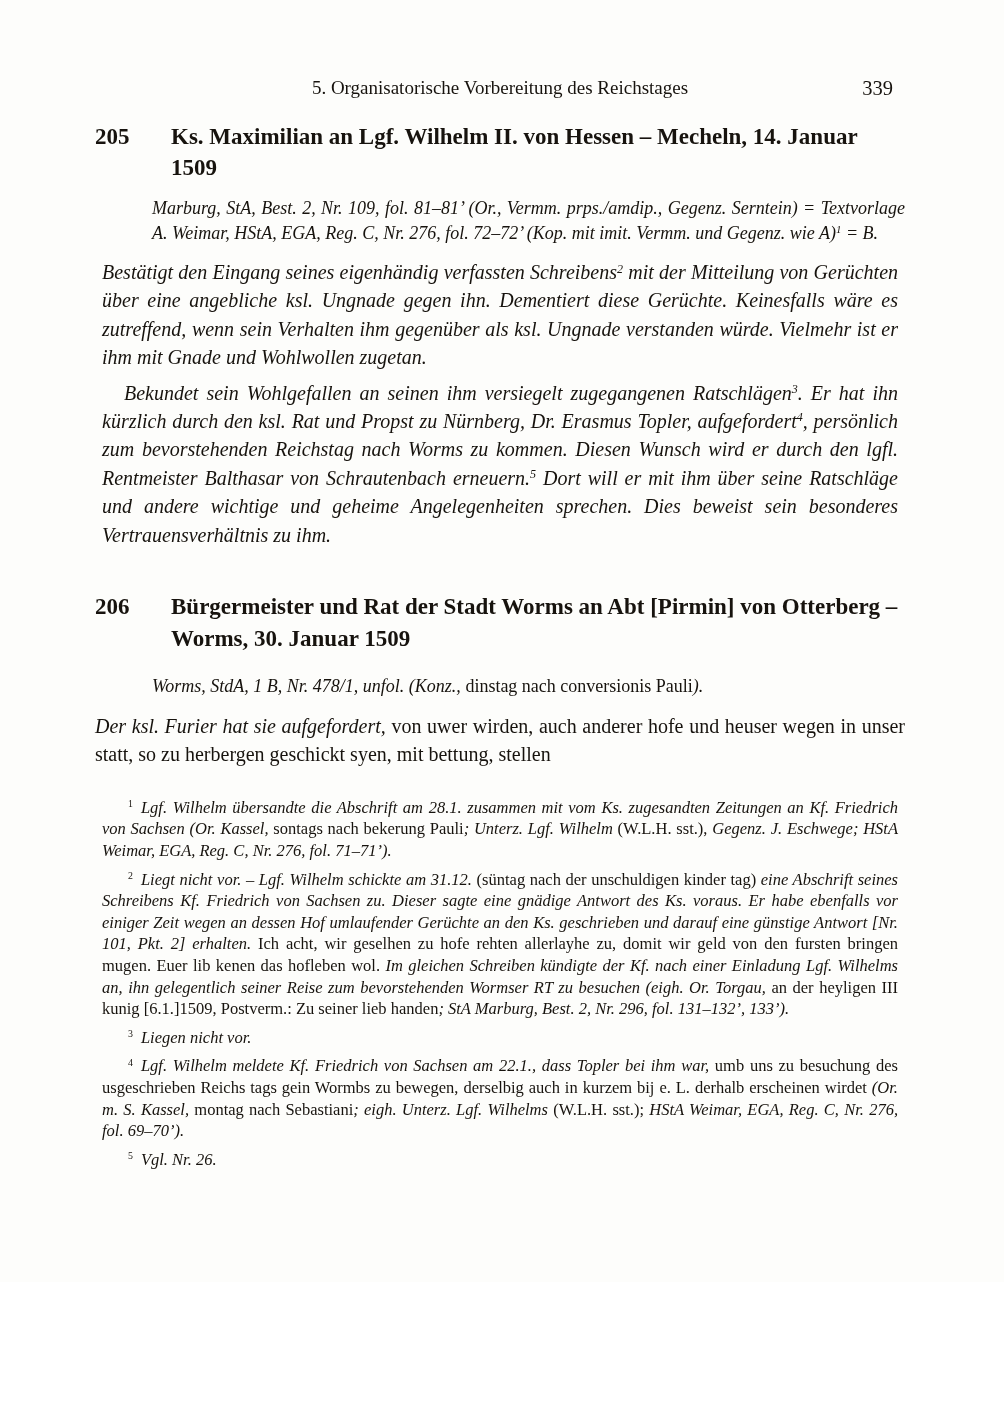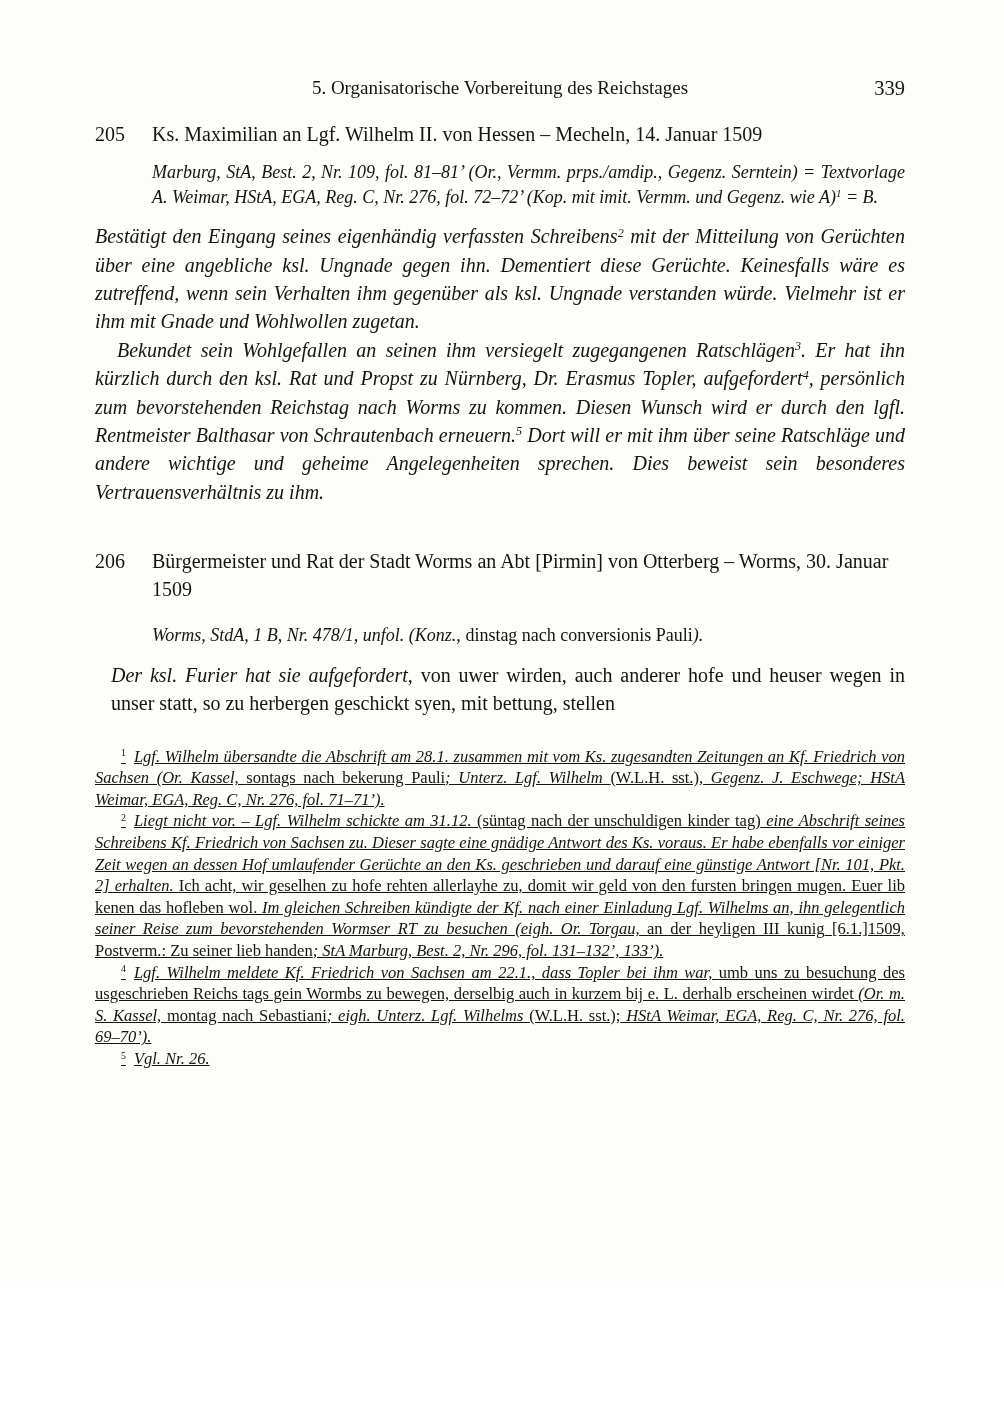--- a/index.html
+++ b/index.html
@@ -16,34 +16,35 @@
   }
   .running-header {
     position: relative;
     font-size: 19px;
     line-height: 1.3;
     text-align: center;
     margin-bottom: 20px;
   }
   .rh-page {
     position: absolute;
-    right: 0;
+    right: 12px;
     top: -1px;
     font-size: 20.5px;
   }
   .entry-head {
     display: flex;
-    font-weight: normal;
-    font-size: 20px;
+    font-weight: bold;
+    font-size: 23px;
     line-height: 1.38;
     margin: 0 0 9px 0;
+    gap: 19px;
   }
   .entry-num { flex: 0 0 57px; width: 57px; }
   .entry-title { flex: 1; }
-  p { margin: 0; }
+  p { margin: 7px; }
   .archive {
     margin: 12px 0 13px 57px;
     font-size: 18px;
     line-height: 1.36;
     font-style: italic;
     text-align: justify;
   }
   .summary {
     font-size: 20px;
     line-height: 1.42;
@@ -59,27 +60,27 @@
     font-style: italic;
   }
   .archive-line {
     margin: 20px 0 0 57px;
     font-size: 18px;
     line-height: 1.36;
     font-style: italic;
     text-align: left;
   }
   .bodytext {
-    margin: 13px 0 0 16px;
+    margin: 13px 0 0 0;
     font-size: 20px;
     line-height: 1.42;
     font-style: normal;
     text-align: justify;
   }
-  .footnotes { margin-top: 28px; text-decoration: underline; }
+  .footnotes { margin-top: 28px; }
   .footnote {
     font-size: 16.5px;
     line-height: 1.31;
     text-align: justify;
     text-indent: 26px;
   }
   .fn-marker { margin-right: 8px; font-style: normal; }
   .fn-text { font-style: italic; }
   .roman { font-style: normal; }
   .italic { font-style: italic; }
@@ -121,20 +122,23 @@
   </section>
 
   <section class="footnotes">
     <p class="footnote">
       <sup class="fn-marker">1</sup><span class="fn-text"><span>Lgf. Wilhelm übersandte die Abschrift am 28.1. zusammen mit vom Ks. zugesandten Zeitungen an Kf. Friedrich von Sachsen (Or. Kassel, </span><span class="roman">sontags nach bekerung Pauli</span><span>; Unterz. Lgf. Wilhelm </span><span class="roman">(W.L.H. sst.),</span><span> Gegenz. J. Eschwege; HStA Weimar, EGA, Reg. C, Nr. 276, fol. 71–71’).</span></span>
     </p>
     <p class="footnote">
       <sup class="fn-marker">2</sup><span class="fn-text"><span>Liegt nicht vor. – Lgf. Wilhelm schickte am 31.12. </span><span class="roman">(süntag nach der unschuldigen kinder tag)</span><span> eine Abschrift seines Schreibens Kf. Friedrich von Sachsen zu. Dieser sagte eine gnädige Antwort des Ks. voraus. Er habe ebenfalls vor einiger Zeit wegen an dessen Hof umlaufender Gerüchte an den Ks. geschrieben und darauf eine günstige Antwort [Nr. 101, Pkt. 2] erhalten. </span><span class="roman">Ich acht, wir geselhen zu hofe rehten allerlayhe zu, domit wir geld von den fursten bringen mugen. Euer lib kenen das hofleben wol. </span><span>Im gleichen Schreiben kündigte der Kf. nach einer Einladung Lgf. Wilhelms an, ihn gelegentlich seiner Reise zum bevorstehenden Wormser RT zu besuchen (eigh. Or. Torgau, </span><span class="roman">an der heyligen III kunig</span><span class="roman"> [6.1.]1509, Postverm.: </span><span class="roman">Zu seiner lieb handen</span><span>; StA Marburg, Best. 2, Nr. 296, fol. 131–132’, 133’).</span></span>
     </p>
     <p class="footnote">
+      <sup class="fn-marker">3</sup><span class="fn-text"><span>Liegen nicht vor.</span></span>
+    </p>
+    <p class="footnote">
       <sup class="fn-marker">4</sup><span class="fn-text"><span>Lgf. Wilhelm meldete Kf. Friedrich von Sachsen am 22.1., dass Topler bei ihm war, </span><span class="roman">umb uns zu besuchung des usgeschrieben Reichs tags gein Wormbs zu bewegen, derselbig auch in kurzem bij e. L. derhalb erscheinen wirdet </span><span>(Or. m. S. Kassel, </span><span class="roman">montag nach Sebastiani</span><span>; eigh. Unterz. Lgf. Wilhelms </span><span class="roman">(W.L.H. sst.);</span><span> HStA Weimar, EGA, Reg. C, Nr. 276, fol. 69–70’).</span></span>
     </p>
     <p class="footnote">
       <sup class="fn-marker">5</sup><span class="fn-text"><span>Vgl. Nr. 26.</span></span>
     </p>
   </section>
 
 </div>
 
 </body></html>

